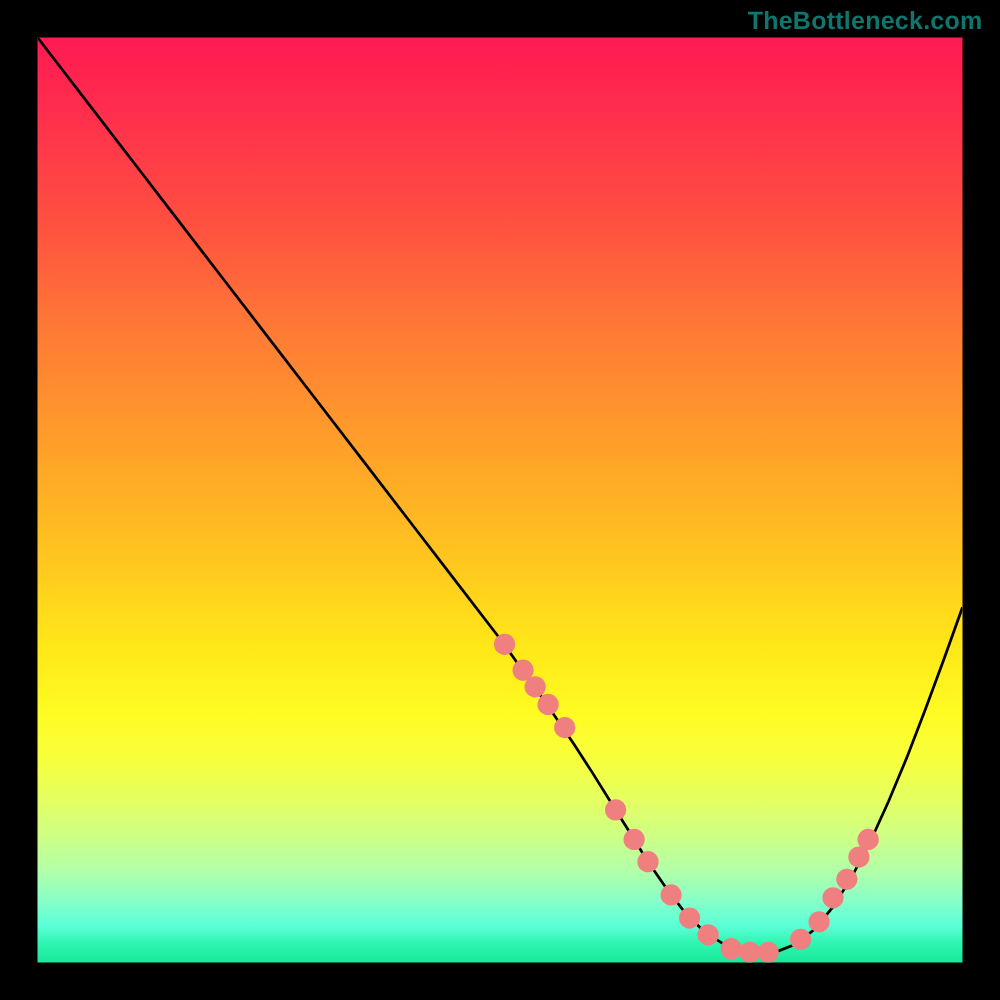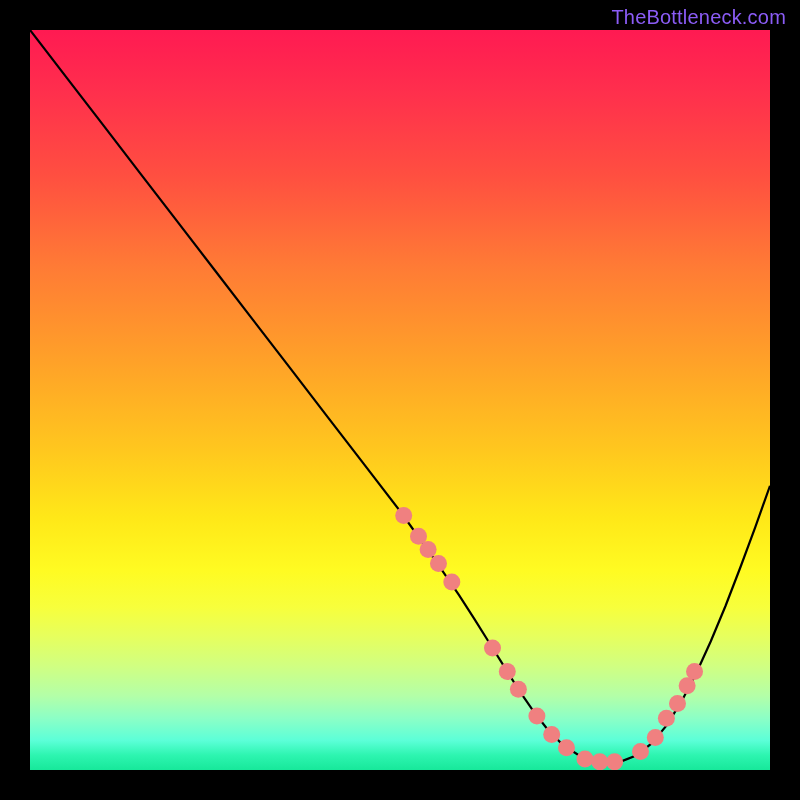--- a/index.html
+++ b/index.html
@@ -8,23 +8,23 @@
     height: 800px;
     background: #000;
     position: relative;
     overflow: hidden;
     font-family: Arial, sans-serif;
   }
   .watermark {
     position: absolute;
     top: 6px;
     right: 14px;
-    color: #8b5cf6;
+    color: #0f766e;
     font-size: 20px;
-    font-weight: 400;
+    font-weight: 700;
     letter-spacing: 0.2px;
     z-index: 5;
   }
   .frame {
     position: absolute;
     left: 30px;
     top: 30px;
     width: 740px;
     height: 740px;
     z-index: 1;

